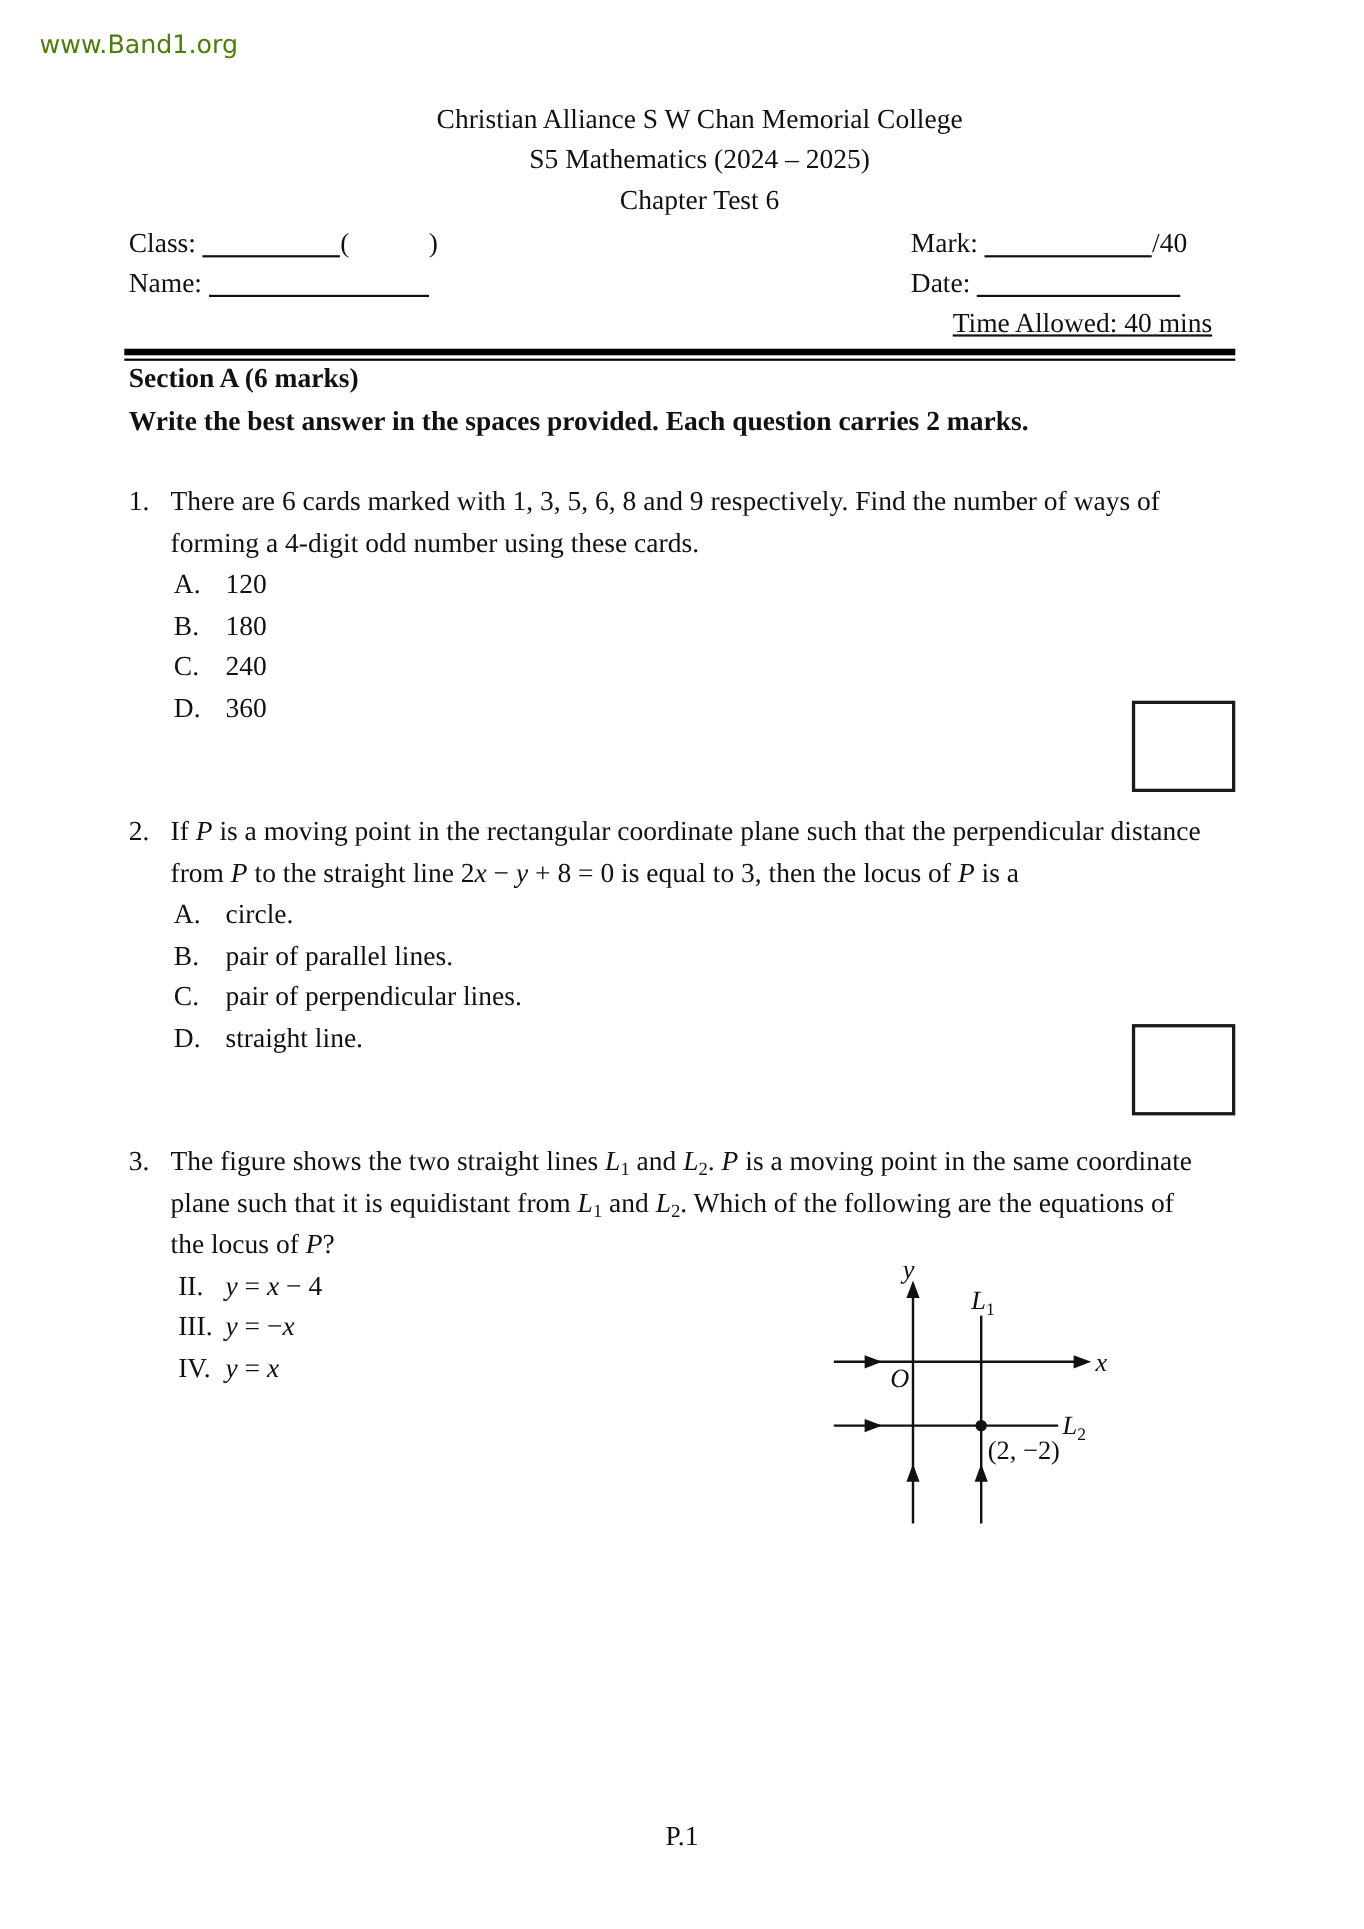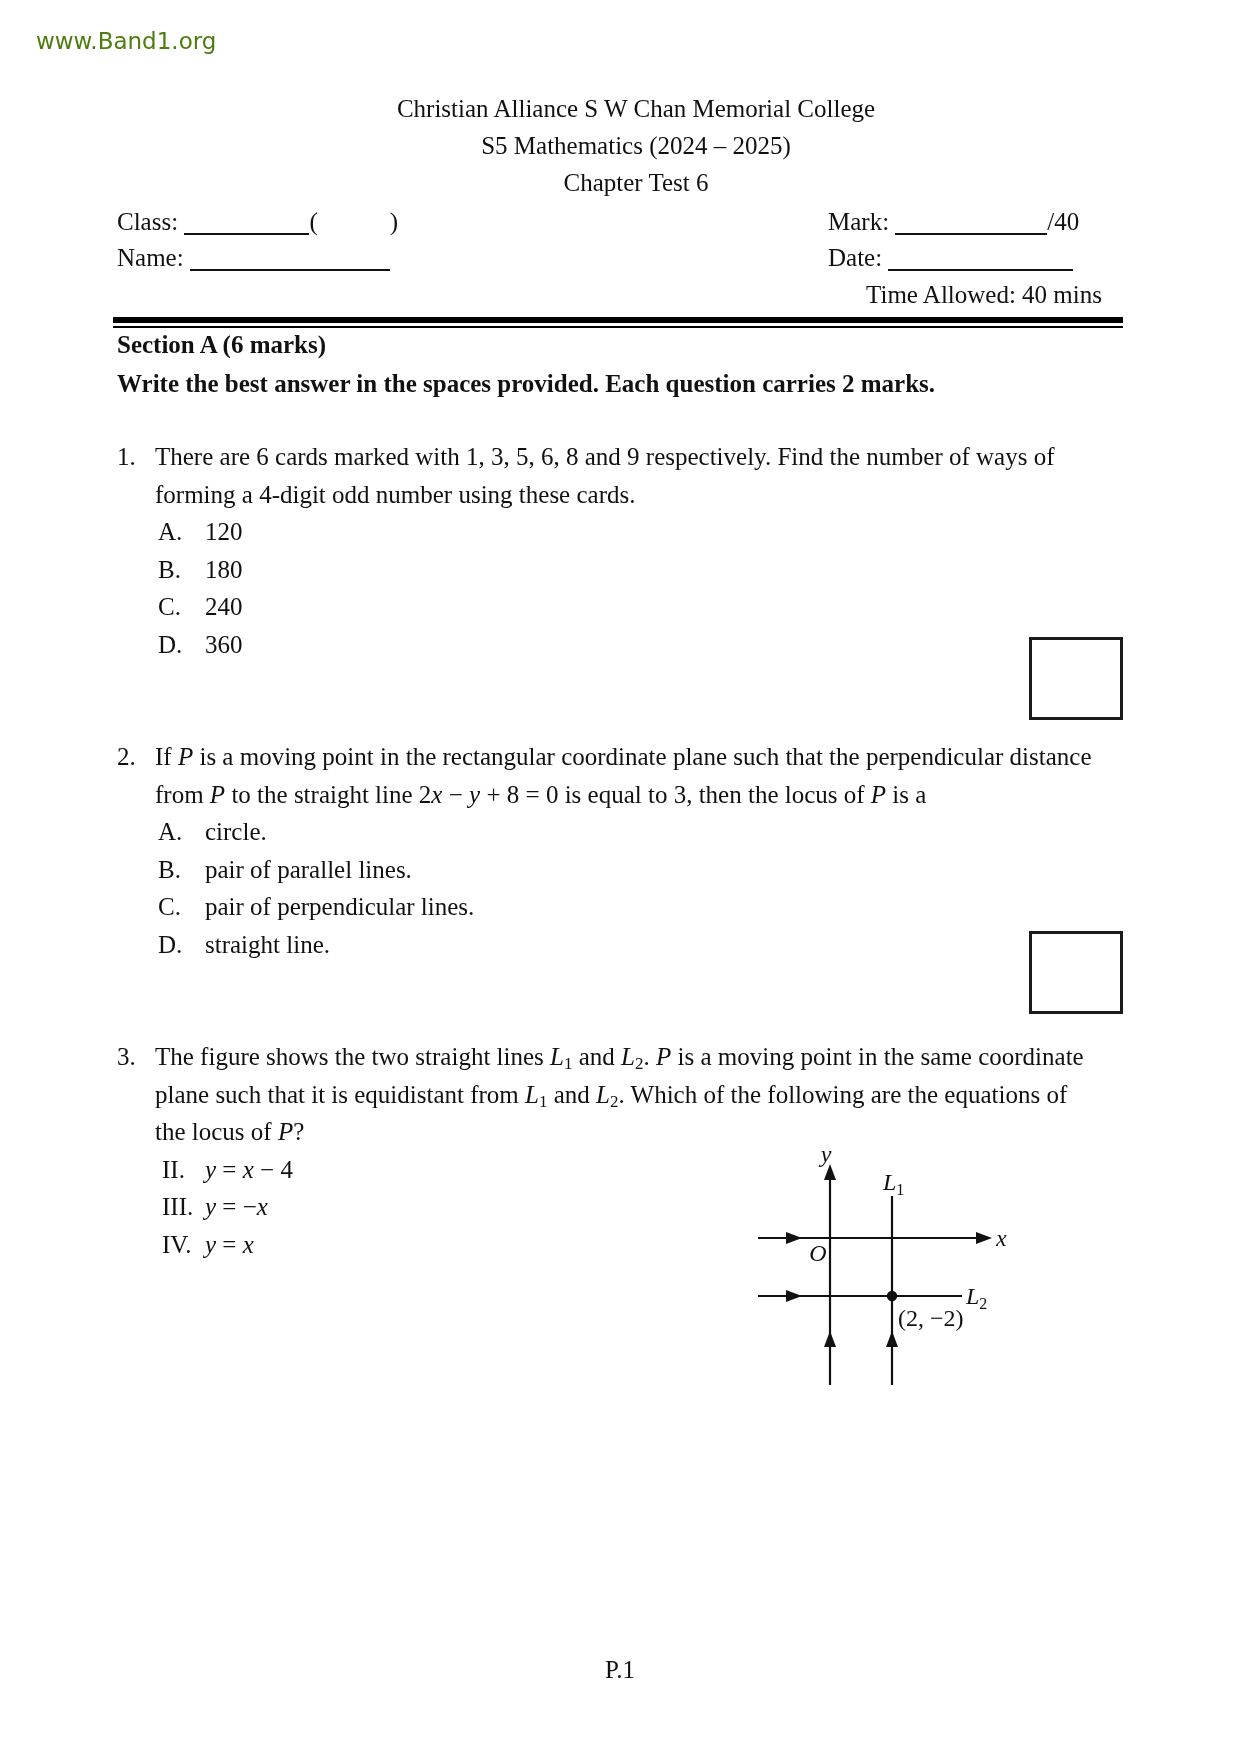--- a/index.html
+++ b/index.html
@@ -51,21 +51,21 @@
     <span class="blank" style="width:200px;"></span>
   </div>
   <div class="row" style="left:828px;top:206px;">
     <span>Mark:</span>
     <span class="blank" style="width:152px;"></span><span>/40</span>
   </div>
   <div class="row" style="left:828px;top:242px;">
     <span>Date:</span>
     <span class="blank" style="width:185px;"></span>
   </div>
-  <div class="row" style="right:138px;top:279px;">Time Allowed: 40 mins</div>
+  <div class="row" style="right:138px;top:279px;text-decoration:underline;">Time Allowed: 40 mins</div>
 
   <div class="rule2" style="left:113px;top:317px;width:1010px;"></div>
 
   <div class="abs bold" style="left:117px;top:330px;line-height:30px;">Section A (6 marks)</div>
   <div class="abs bold" style="left:117px;top:369px;line-height:30px;">Write the best answer in the spaces provided. Each question carries 2 marks.</div>
 
   <div class="qblock" style="top:438px;">
       <div class="qline"><span class="qnum">1.</span><span>There are 6 cards marked with 1, 3, 5, 6, 8 and 9 respectively. Find the number of ways of</span></div>
       <div class="qline cont"><span>forming a 4-digit odd number using these cards.</span></div>
       <div class="qline optline"><span class="olet">A.</span><span>120</span></div>

